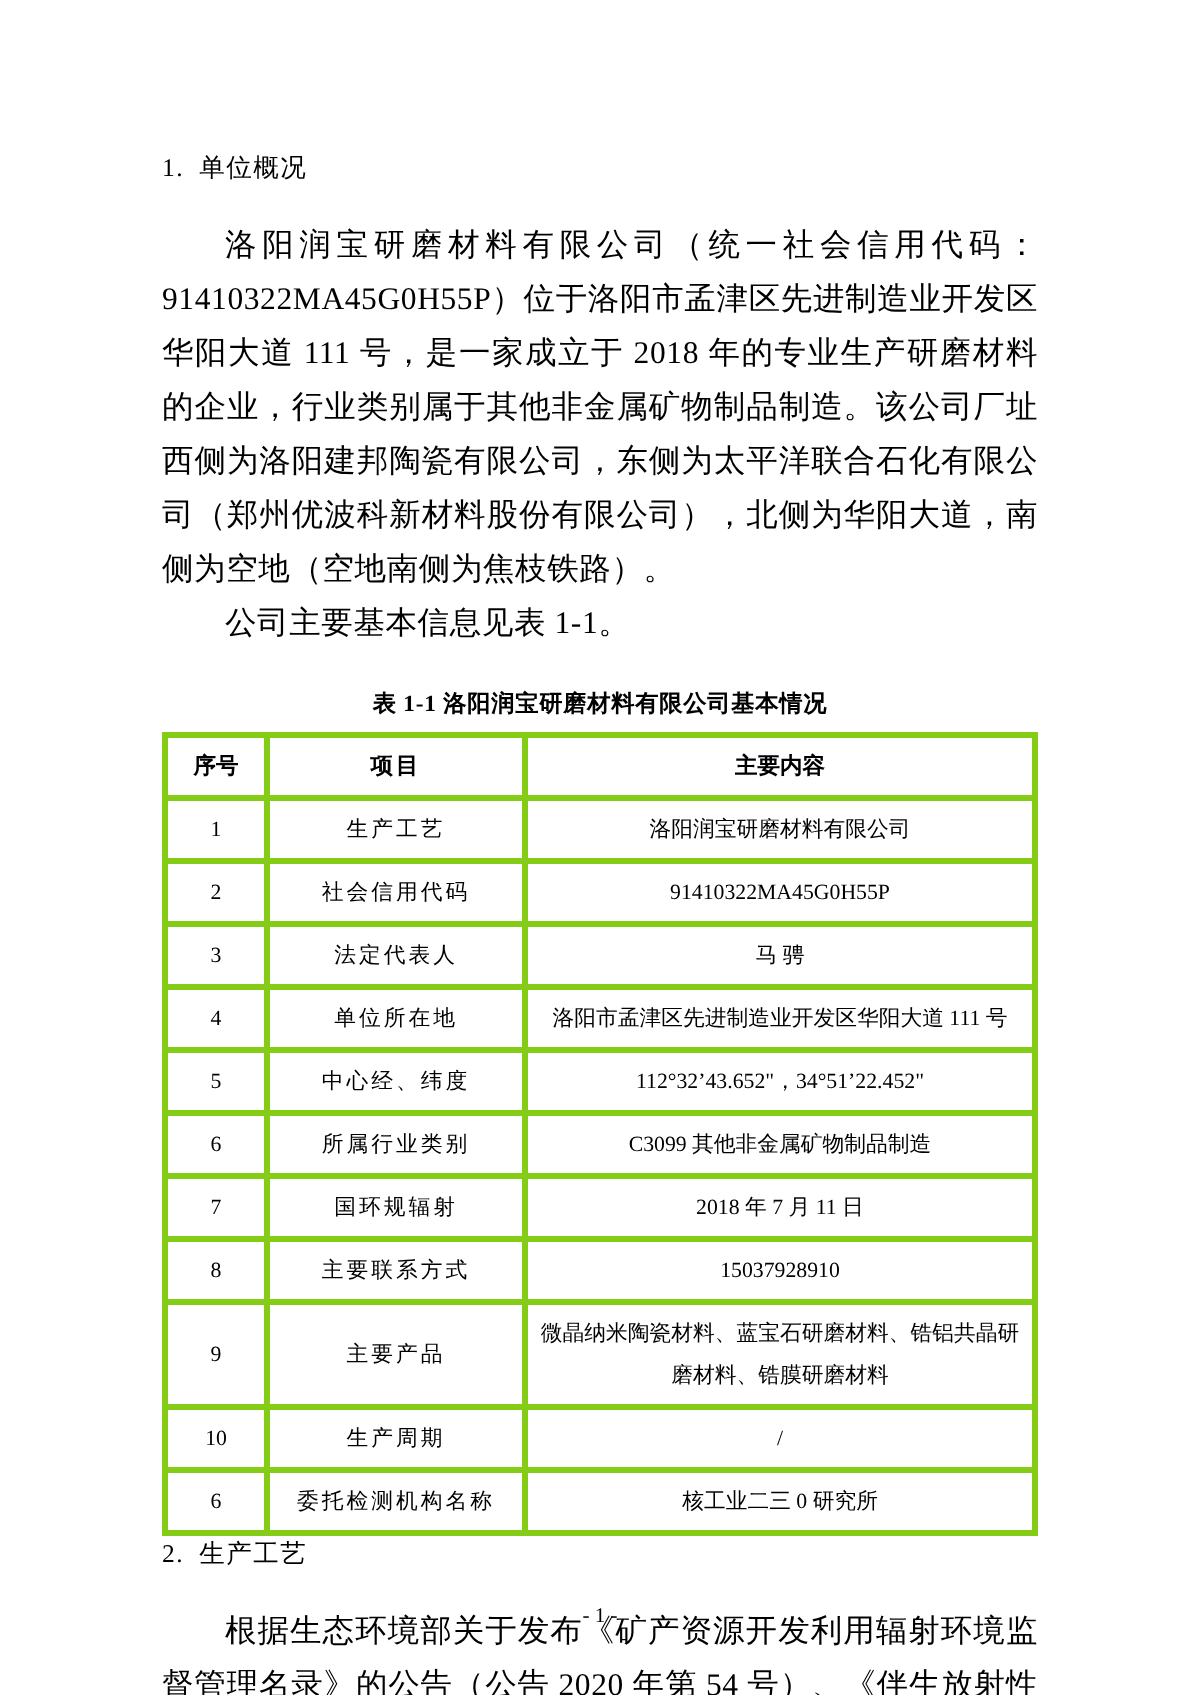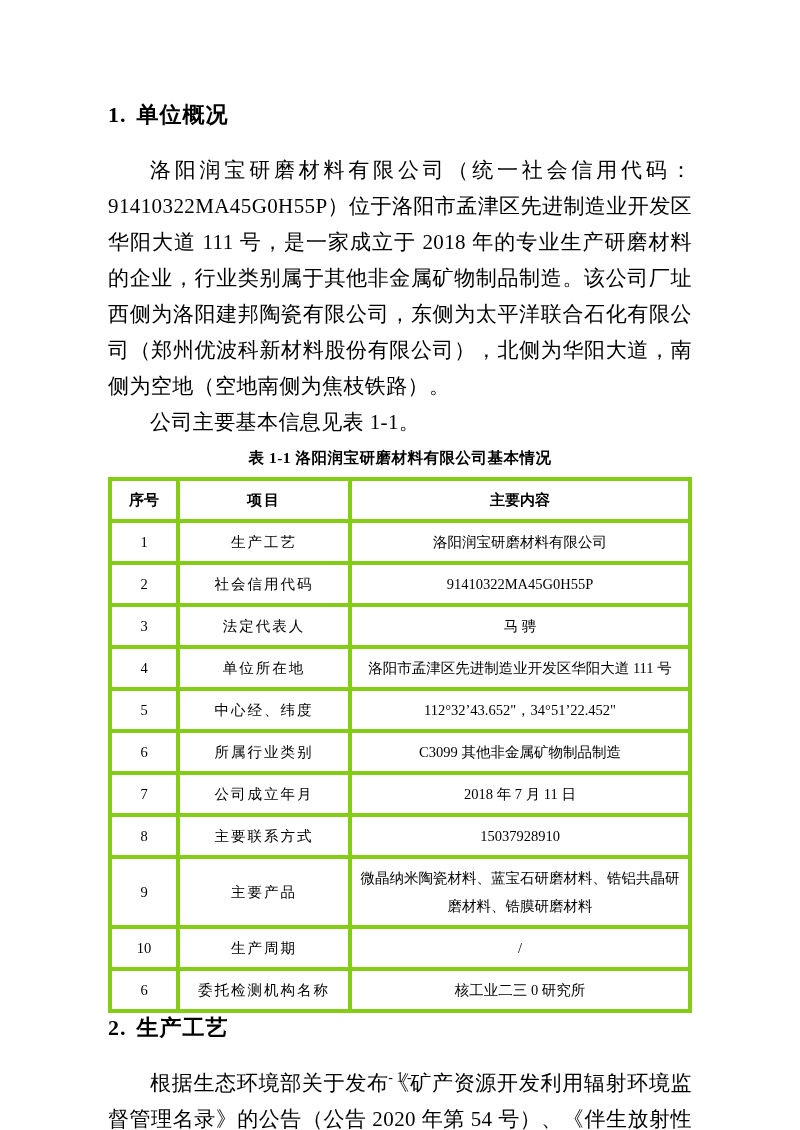--- a/index.html
+++ b/index.html
@@ -17,42 +17,42 @@
   }
   .page {
     position: absolute;
     left: 0; top: 0;
     width: 800px;
     height: 1130px;
     box-sizing: border-box;
     padding: 100px 108px 40px 108px;
   }
   h2.section {
-    font-size: 22px;
-    font-weight: bold;
+    font-size: 17px;
+    font-weight: normal;
     margin: 0 0 22px 0;
     letter-spacing: 1px;
   }
   h2.section .num {
     margin-right: 10px;
   }
   p.body {
     font-size: 21px;
     line-height: 36px;
     margin: 0;
     text-align: justify;
     text-justify: inter-ideograph;
     text-indent: 2em;
     letter-spacing: 0.4px;
   }
   .table-caption {
     text-align: center;
     font-size: 15.5px;
     font-weight: bold;
-    margin: 8px 0 8px 0;
+    margin: 26px 0 8px 0;
     letter-spacing: 0.5px;
   }
   table.info {
     border-collapse: collapse;
     width: 100%;
     font-size: 14.5px;
   }
   table.info td, table.info th {
     border: 4px solid #84cc16;
     text-align: center;
@@ -130,21 +130,21 @@
         <td class="col-item">中心经、纬度</td>
         <td class="col-val">112°32’43.652"，34°51’22.452"</td>
       </tr>
       <tr>
         <td class="col-no">6</td>
         <td class="col-item">所属行业类别</td>
         <td class="col-val">C3099 其他非金属矿物制品制造</td>
       </tr>
       <tr>
         <td class="col-no">7</td>
-        <td class="col-item">公司成立年月</td>
+        <td class="col-item">国环规辐射</td>
         <td class="col-val">2018 年 7 月 11 日</td>
       </tr>
       <tr>
         <td class="col-no">8</td>
         <td class="col-item">主要联系方式</td>
         <td class="col-val">15037928910</td>
       </tr>
       <tr>
         <td class="col-no">9</td>
         <td class="col-item">主要产品</td>

